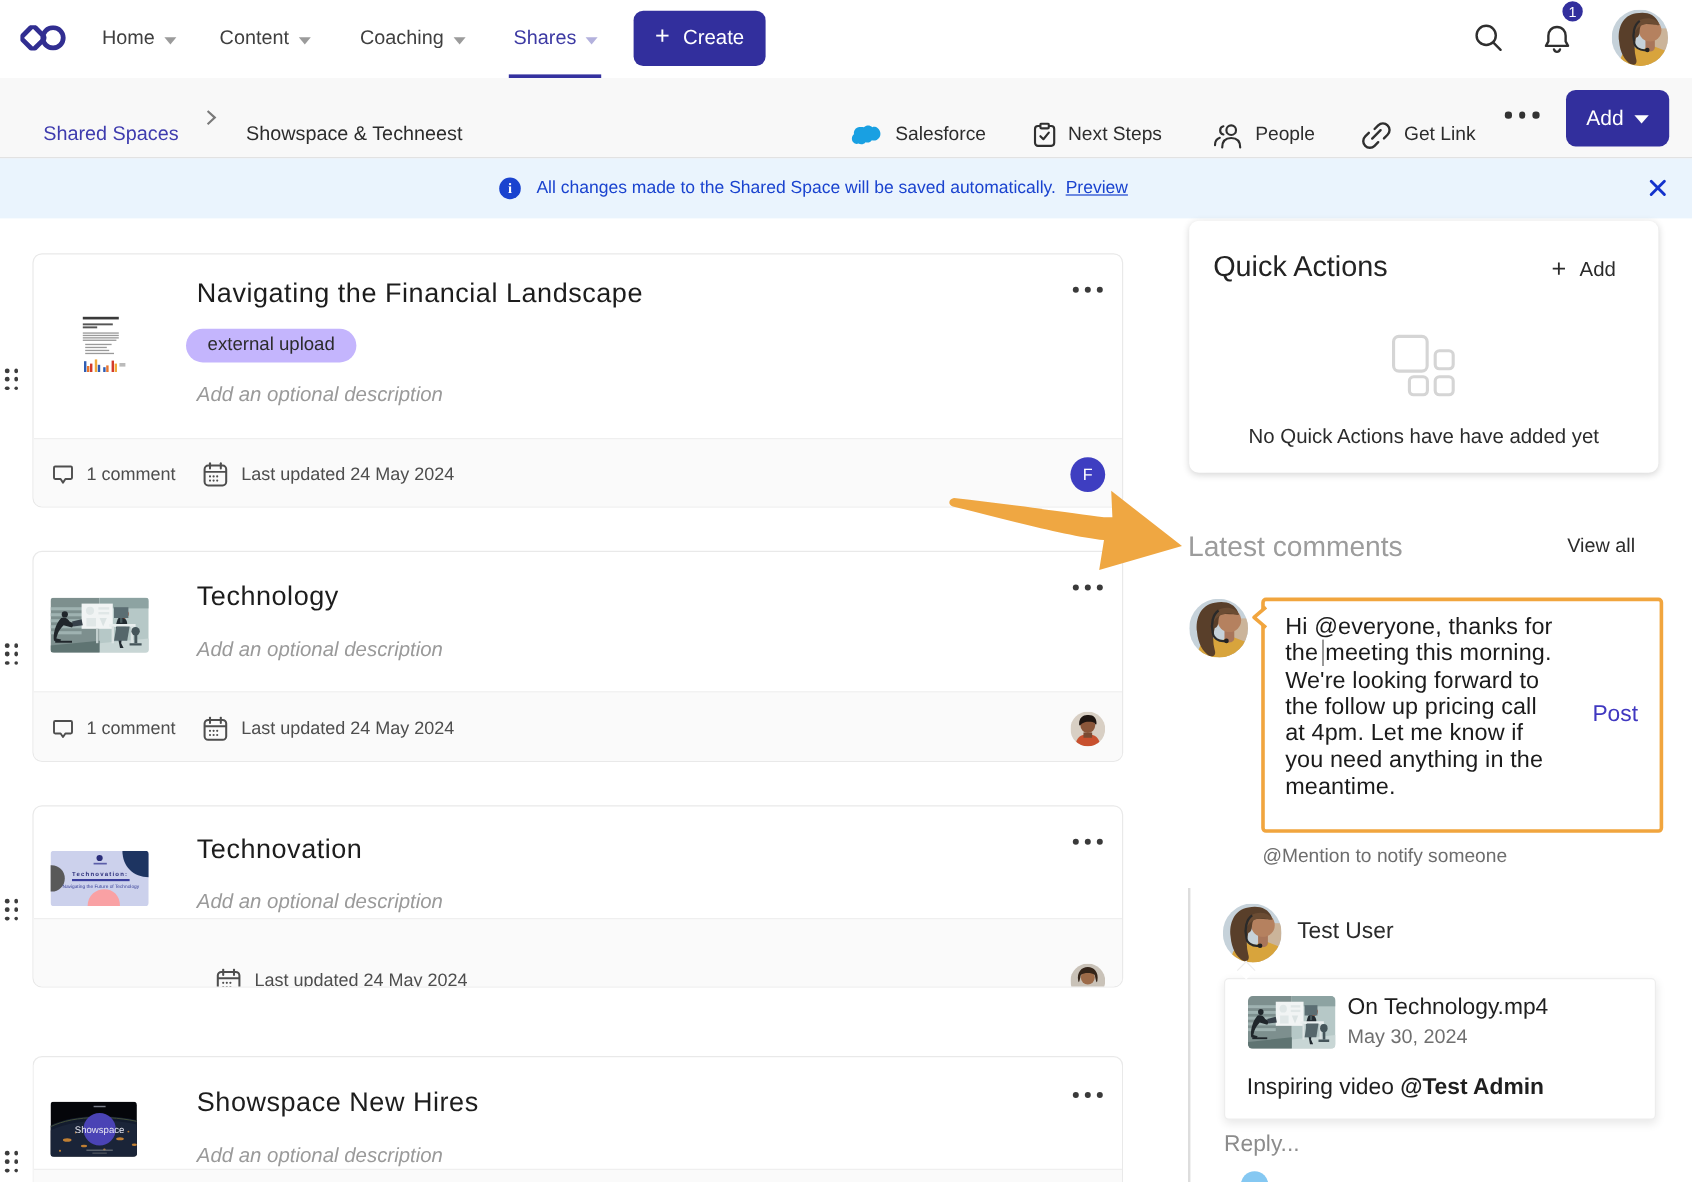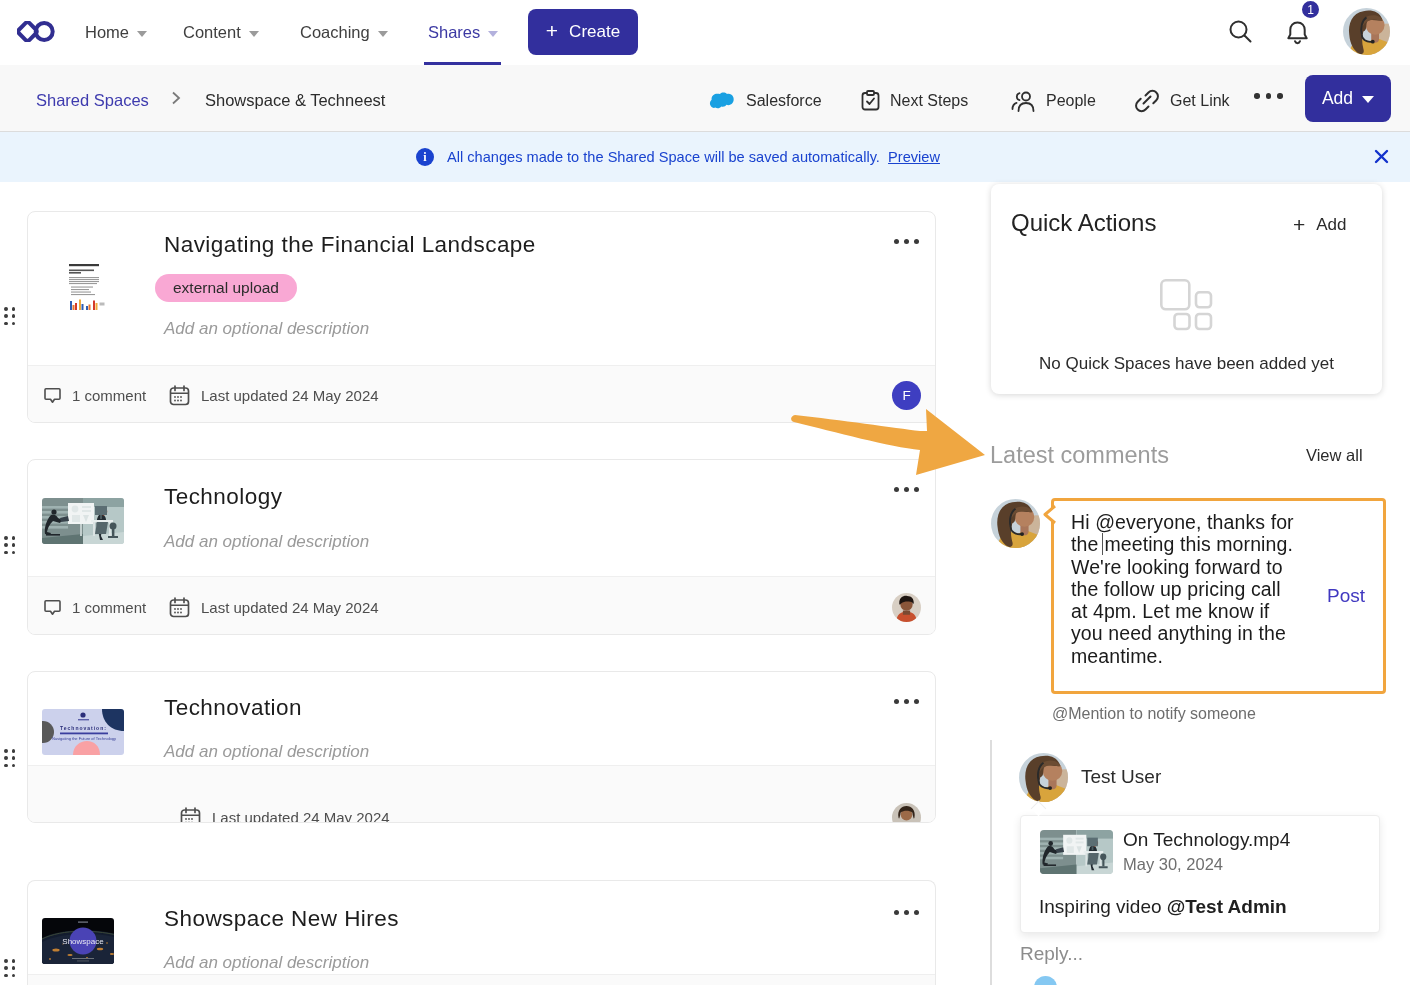--- a/index.html
+++ b/index.html
@@ -15,21 +15,21 @@
 .caret { width:0; height:0; border-left:5px solid transparent; border-right:5px solid transparent;
   border-top:6px solid #9b9b9b; display:inline-block; margin-left:8px; margin-top:3px;}
 #createBtn { position:absolute; left:528px; top:9px; width:110px; height:46px;
   background:#322f9d; border-radius:8px; color:#fff; font-size:17px;
   display:flex; align-items:center; justify-content:center; }
 #sharesLine { position:absolute; left:424px; top:62px; width:77px; height:3px; background:#34319f; }
 
 
 #subbar { position:absolute; left:0; top:65px; width:1410px; height:67px; background:#f8f8f8;
   border-bottom:1px solid #dcdcdc; }
-.sbitem { position:absolute; top:4px; height:63px; display:flex; align-items:center; gap:10px;
+.sbitem { position:absolute; top:16px; height:63px; display:flex; align-items:center; gap:10px;
   font-size:16px; color:#2d2d2d; }
 #addBtn { position:absolute; left:1305px; top:10px; width:86px; height:47px; background:#322f9d;
   border-radius:8px; color:#fff; font-size:17.5px; display:flex; align-items:center; justify-content:center; gap:9px;}
 .caretW { width:0; height:0; border-left:6px solid transparent; border-right:6px solid transparent;
   border-top:7px solid #fff; display:inline-block; margin-top:2px;}
 
 
 #banner { position:absolute; left:0; top:132px; width:1410px; height:50px; background:#eaf4fd;
   display:flex; align-items:center; }
 #bannerTxt { position:absolute; top:0; height:50px; display:flex; align-items:center;
@@ -182,21 +182,21 @@
       <rect x="16" y="38.5" width="2" height="10.5" fill="#f0a93c"></rect>
           <rect x="18.5" y="43" width="2" height="6" fill="#2f5db3"></rect>
       <rect x="23" y="45" width="2" height="4" fill="#2f5db3"></rect>
           <rect x="25.5" y="43.5" width="2" height="5.5" fill="#e8752e"></rect>
       <rect x="30" y="39.5" width="2" height="9.5" fill="#d43a2a"></rect>
           <rect x="32.5" y="42" width="2" height="7" fill="#f0a93c"></rect>
       <rect x="36.5" y="41.5" width="5" height="3" fill="#bbb"></rect>
     </g>
   </svg>
   <div class="ctitle" style="top:20px">Navigating the Financial Landscape</div>
-  <div class="abs" style="left:127px;top:62px;height:28px;padding:0 18px;background:#f9a8d4;border-radius:14px;display:flex;align-items:center;font-size:15.5px;color:#2c2c2c;">external upload</div>
+  <div class="abs" style="left:127px;top:62px;height:28px;padding:0 18px;background:#c4b5fd;border-radius:14px;display:flex;align-items:center;font-size:15.5px;color:#2c2c2c;">external upload</div>
   <div class="cdesc" style="top:107px">Add an optional description</div>
   <div class="dots3" style="left:866px;top:27px">
         <span></span>
         <span></span>
         <span></span>
       </div>
   <div class="cfoot" style="height:57px"></div>
   <div class="fitem" style="left:16px;top:155px;height:57px">
     <svg width="17" height="17" viewBox="0 0 17 17">
           <path d="M2 1.8 L15 1.8 C15.6 1.8 16 2.2 16 2.8 L16 11.2 C16 11.8 15.6 12.2 15 12.2 L10.5 12.2 L8.5 15.2 L6.5 12.2 L2 12.2 C1.4 12.2 1 11.8 1 11.2 L1 2.8 C1 2.2 1.4 1.8 2 1.8 Z" fill="none" stroke="#4e4e4e" stroke-width="1.6" stroke-linejoin="round"></path>
@@ -431,21 +431,21 @@
   <div class="abs" style="left:20px;top:25px;font-size:24px;color:#232323;">Quick Actions</div>
   <div class="abs" style="left:302px;top:29px;font-size:17px;color:#2b2b2b;display:flex;align-items:center;gap:11px;"><span style="font-size:21px;font-weight:300;">+</span>Add</div>
   <svg class="abs" style="left:168px;top:94px" width="55" height="54" viewBox="0 0 55 54">
     <g fill="none" stroke="#d5d5d5" stroke-width="2.6">
       <rect x="2.3" y="2.3" width="28" height="29" rx="4.5"></rect>
       <rect x="37" y="14.3" width="15" height="15" rx="3.5"></rect>
       <rect x="15.5" y="36" width="15" height="15" rx="3.5"></rect>
       <rect x="37" y="36" width="15" height="15" rx="3.5"></rect>
     </g>
   </svg>
-  <div class="abs" style="left:0;right:0;top:170px;text-align:center;font-size:17px;color:#2b2b2b;">No Quick Spaces have been added yet</div>
+  <div class="abs" style="left:0;right:0;top:170px;text-align:center;font-size:17px;color:#2b2b2b;">No Quick Actions have have added yet</div>
 </div>
 
 <div class="abs" style="left:990px;top:442px;font-size:23.5px;color:#9c9c9c;">Latest comments</div>
 <div class="abs" style="left:1306px;top:446px;font-size:16.5px;color:#2b2b2b;">View all</div>
 
 <div class="avcirc" style="left:991px;top:499px;width:49px;height:49px">
   <svg width="49" height="49" viewBox="0 0 60 60">
     <rect width="60" height="60" fill="#c6d2da"></rect>
     <rect x="38" y="20" width="22" height="40" fill="#cbb49a"></rect>
     <path d="M30 63 C30 45 34 40 42 38 L58 44 L56 63 Z" fill="#d8a43c"></path>

